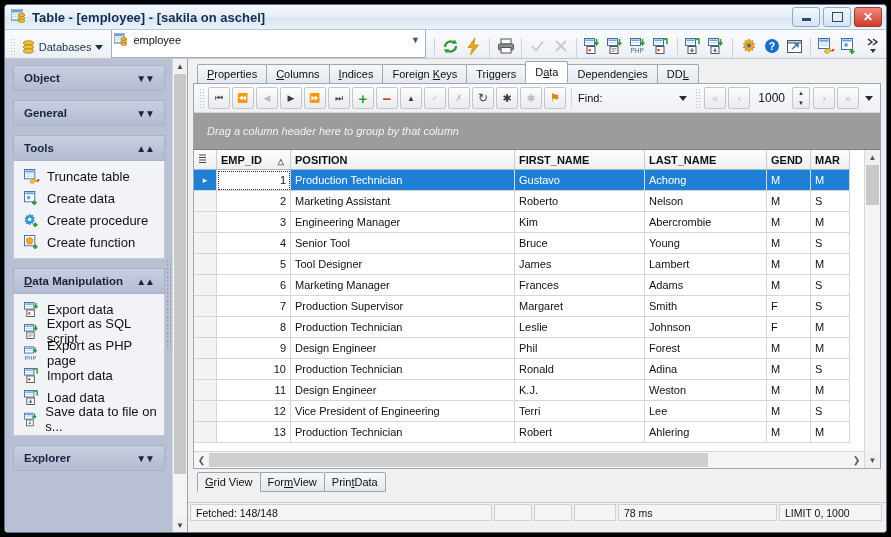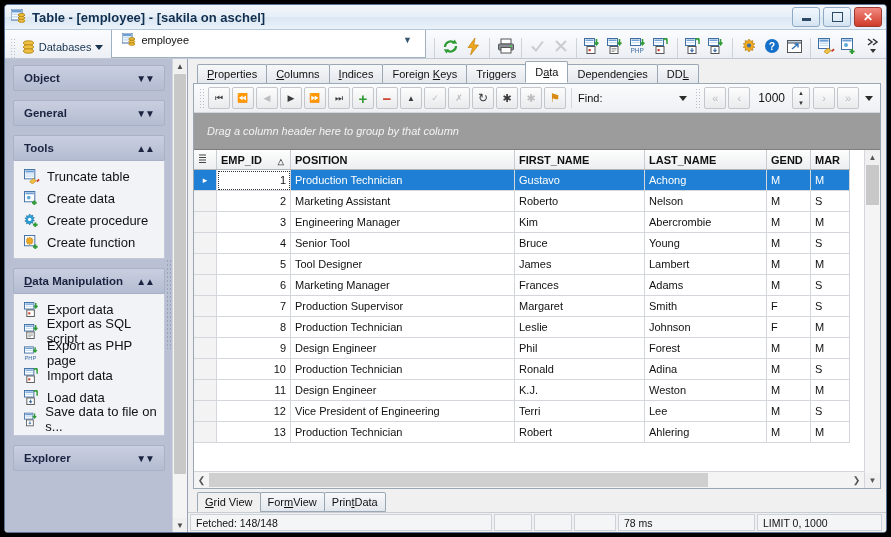--- a/index.html
+++ b/index.html
@@ -40,21 +40,21 @@
     border-bottom:1px solid #c2c9d2;padding:0 2px;
   }
   .grip{width:5px;height:20px;margin:0 3px;
     background-image:radial-gradient(#b9c2cc 40%,transparent 41%);
     background-size:3px 3px;background-position:0 0;}
   .tb-item{display:flex;align-items:center;height:22px;padding:0 4px;cursor:default;}
   .tb-item .lbl{font-size:11px;color:#17334f;margin:0 4px;}
   .caret{width:0;height:0;border-left:4px solid transparent;border-right:4px solid transparent;border-top:5px solid #17334f;}
   .combo{
     flex:0 0 315px;height:37px;margin:0 4px;background:#fff;border:1px solid #9fb0c0;
-    display:flex;align-items:center;padding:0 10px;box-sizing:border-box;
+    display:flex;align-items:center;padding:0 2px;box-sizing:border-box;
   }
   .combo .txt{font-size:11px;color:#111;margin-left:5px;flex:1;}
   .combo .arr{width:16px;text-align:center;color:#35566f;font-size:9px;}
   .tsep{width:1px;height:20px;background:#ccd3db;margin:0 4px;}
   .tbtn{width:24px;height:24px;display:flex;align-items:center;justify-content:center;}
   
   .body{flex:1;display:flex;min-height:0;background:#f0f0f0;}
   
   .sidebar{
     flex:0 0 182px;background:#b9c0d4;position:relative;overflow:hidden;
@@ -158,21 +158,21 @@
   .hscroll .thumb{position:absolute;left:0;top:0;bottom:0;width:78%;background:#cfcfcf;}
   
   .viewtabs{height:20px;flex:0 0 20px;display:flex;align-items:flex-start;padding-left:4px;margin-top:3px;}
   .vtab{height:18px;padding:0 7px;display:flex;align-items:center;font-size:11px;color:#111;
     background:linear-gradient(to bottom,#f7f8fa,#e3e7ec);border:1px solid #9aa7b5;margin-right:-1px;
     border-radius:2px 2px 0 0;cursor:default;}
   .vtab.active{background:#f0f0f0;border-bottom-color:#f0f0f0;}
   .vtab u{text-decoration:underline;}
   
   .statusbar{height:20px;flex:0 0 20px;display:flex;align-items:stretch;
-    background:#f0f0f0;border-top:1px solid #c8cdd2;margin:0 -5px;padding:1px 2px;box-sizing:border-box;}
+    background:#f0f0f0;border-top:1px solid #c8cdd2;margin:10px -5px;padding:1px 2px;box-sizing:border-box;}
   .scell{border:1px solid #cdd2d8;background:#f4f5f6;display:flex;align-items:center;
     padding:0 5px;font-size:10.5px;color:#111;margin-right:2px;box-sizing:border-box;}
 </style>
 </head>
 <body>
 
 <div class="window">
 
   <div class="titlebar">
     <span>
@@ -826,19 +826,19 @@
             <u>t</u>
             <span> Data</span>
           </div>
       </div>
 
       <div class="statusbar">
         <div class="scell" style="width:302px;">Fetched: 148/148</div>
         <div class="scell" style="width:38px;"></div>
         <div class="scell" style="width:38px;"></div>
         <div class="scell" style="width:42px;"></div>
-        <div class="scell" style="width:137px;">78 ms</div>
+        <div class="scell" style="width:159px;">78 ms</div>
         <div class="scell" style="flex:1;">LIMIT 0, 1000</div>
       </div>
 
     </div>
   </div>
 </div>
 
 </body></html>

